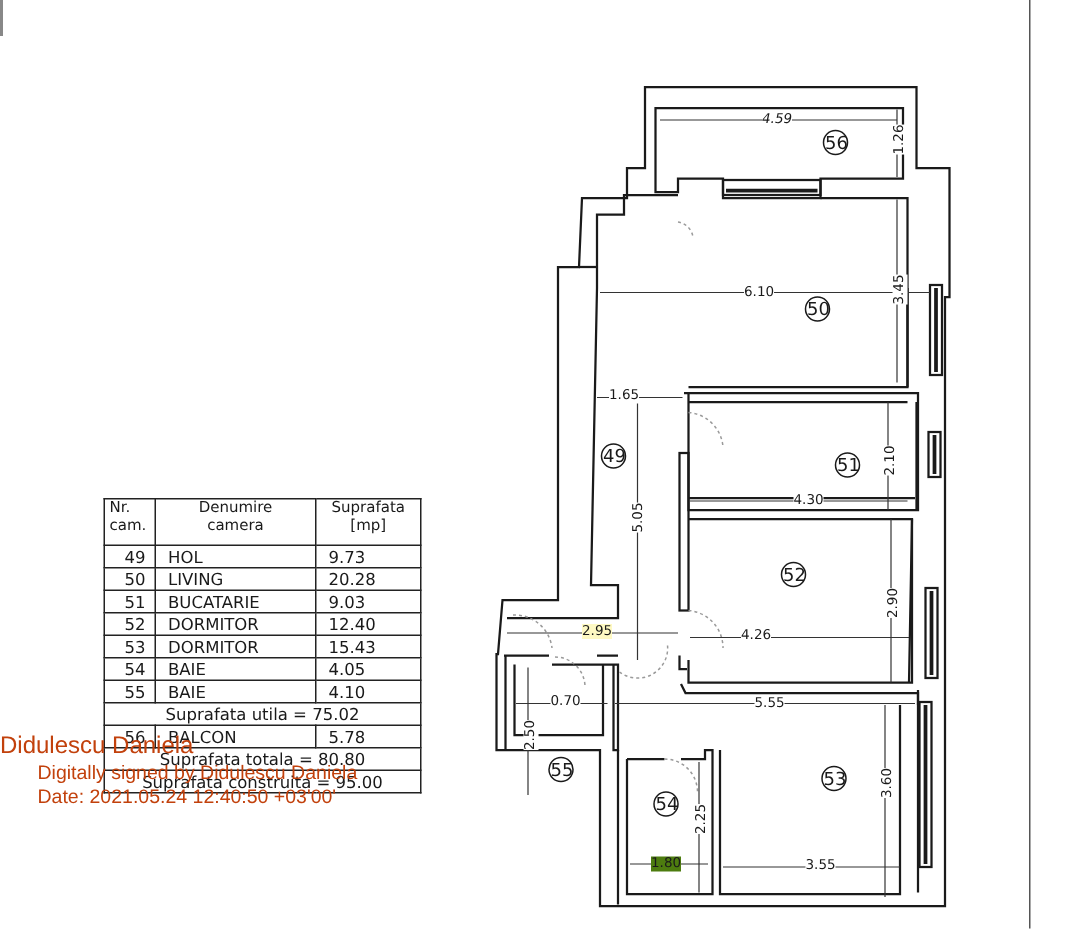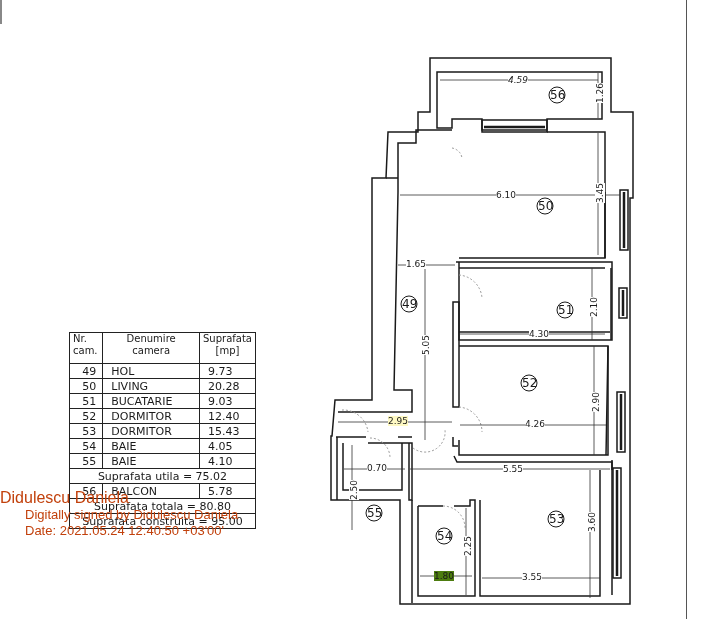--- a/index.html
+++ b/index.html
@@ -1,21 +1,21 @@
 <!DOCTYPE html>
 <html><head>
 <meta charset="utf-8">
 <style>
   html, body { margin:0; padding:0; background:#ffffff; }
   body { width:720px; height:619px; position:relative; overflow:hidden; font-family:"DejaVu Sans", sans-serif; color:#1a1a1a; }
   .edge-line { position:absolute; left:686px; top:0; width:1px; height:619px; background:#555; }
   .edge-left { position:absolute; left:0; top:0; width:2px; height:24px; background:#888; }
 
   
-  .rooms-table { position:absolute; left:69px; top:332px; width:187px; border-collapse:collapse; font-size:11px; background:#fff; }
+  .rooms-table { position:absolute; left:69px; top:332px; width:212px; border-collapse:collapse; font-size:11px; background:#fff; }
   .rooms-table td, .rooms-table th { border:1.5px solid #222; padding:0 3px; height:14px; line-height:13px; font-weight:normal; }
   .rooms-table th { font-size:10px; line-height:12px; vertical-align:top; height:30px; text-align:center; }
   .rooms-table th.c-nr { text-align:left; width:24px; }
   .rooms-table td.c-nr { text-align:right; padding-right:6px; width:24px; }
   .rooms-table td.c-name { text-align:left; padding-left:8px; width:95px; }
   .rooms-table td.c-area { text-align:left; padding-left:8px;margin-top:33px; }
   .rooms-table td.summary { text-align:center; }
 
   
   .signature { position:absolute; left:0; top:489px; font-family:"Liberation Sans", sans-serif; color:#c2410c; pointer-events:none; }
@@ -130,28 +130,28 @@
 <div class="room-label" style="position:absolute;left:437px;top:529px;">54</div>
 
 <div class="dim" style="position:absolute;left:508px;top:75px;background:#fff;font-style:italic;">4.59</div>
 <div class="dim" style="position:absolute;left:590px;top:88px;transform:rotate(-90deg);background:#fff;">1.26</div>
 <div class="dim" style="position:absolute;left:496px;top:190px;background:#fff;">6.10</div>
 <div class="dim" style="position:absolute;left:590px;top:188px;transform:rotate(-90deg);background:#fff;">3.45</div>
 <div class="dim" style="position:absolute;left:406px;top:259px;background:#fff;">1.65</div>
 <div class="dim" style="position:absolute;left:416px;top:340px;transform:rotate(-90deg);background:#fff;">5.05</div>
 <div class="dim" style="position:absolute;left:529px;top:329px;background:#fff;">4.30</div>
 <div class="dim" style="position:absolute;left:584px;top:302px;transform:rotate(-90deg);background:#fff;">2.10</div>
-<div class="dim" style="position:absolute;left:525px;top:419px;background:#fff;">4.26</div>
+<div class="dim" style="position:absolute;left:494px;top:419px;background:#fff;">4.26</div>
 <div class="dim" style="position:absolute;left:586px;top:397px;transform:rotate(-90deg);background:#fff;">2.90</div>
 <div class="dim" style="position:absolute;left:388px;top:416px;background:#fef9c3;">2.95</div>
 <div class="dim" style="position:absolute;left:367px;top:463px;background:#fff;">0.70</div>
 <div class="dim" style="position:absolute;left:344px;top:485px;transform:rotate(-90deg);background:#fff;">2.50</div>
 <div class="dim" style="position:absolute;left:503px;top:464px;background:#fff;">5.55</div>
 <div class="dim" style="position:absolute;left:582px;top:517px;transform:rotate(-90deg);background:#fff;">3.60</div>
-<div class="dim" style="position:absolute;left:522px;top:572px;background:#fff;">3.55</div>
+<div class="dim" style="position:absolute;left:537px;top:572px;background:#fff;">3.55</div>
 <div class="dim" style="position:absolute;left:434px;top:571px;background:#4d7c0f;">1.80</div>
 <div class="dim" style="position:absolute;left:458px;top:541px;transform:rotate(-90deg);background:#fff;">2.25</div>
 
 <table class="rooms-table">
   <thead>
     <tr>
       <th class="c-nr"><span>Nr.</span><br><span>cam.</span></th>
       <th><span>Denumire</span><br><span>camera</span></th>
       <th><span>Suprafata</span><br><span>[mp]</span></th>
     </tr>

